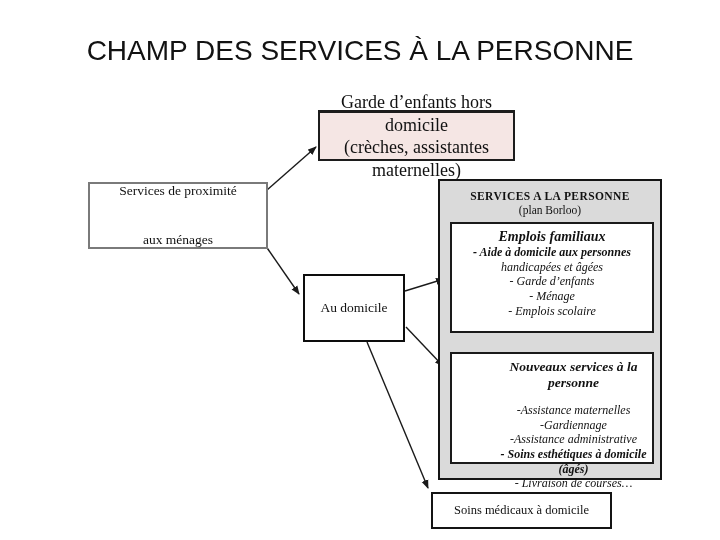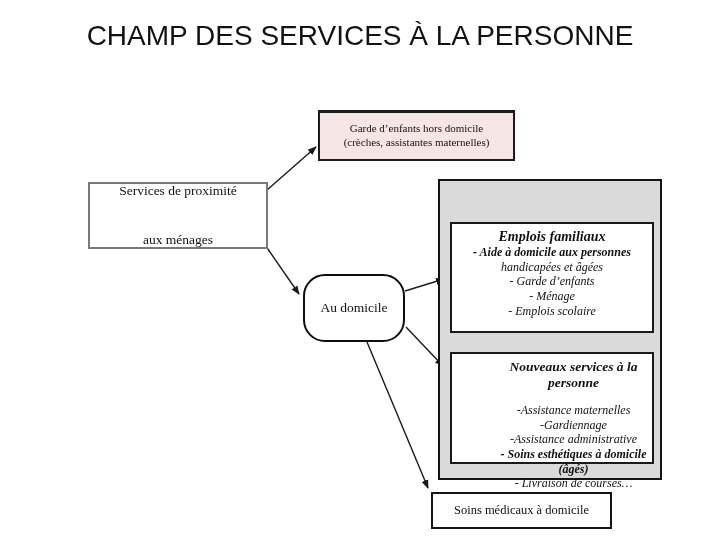--- a/index.html
+++ b/index.html
@@ -1,30 +1,30 @@
 <!DOCTYPE html>
 <html><head>
 <meta charset="utf-8">
 <style>
   html,body{margin:0;padding:0;background:#fff;}
   .slide{
     position:relative;width:720px;height:540px;background:#ffffff;overflow:hidden;
     font-family:"Liberation Serif", serif;color:#111;
   }
   .title{
-    position:absolute;left:0;top:20px;width:720px;text-align:center;
+    position:absolute;left:0;top:35px;width:720px;text-align:center;
     font-family:"Liberation Sans", sans-serif;font-size:28px;font-weight:400;
     color:#121212;letter-spacing:0px;
   }
   .box{
     position:absolute;background:#fff;border:2px solid #111;
     display:flex;flex-direction:column;justify-content:center;align-items:center;
     text-align:center;box-sizing:border-box;line-height:1.25;
   }
-  .pink{background:#f5e6e4;border:2px solid #1c1c1c;border-top-width:3px;font-size:11px;}
+  .pink{background:#f5e6e4;border:2px solid #1c1c1c;border-top-width:3px;font-size:18px;}
   .services{border:2px solid #7a7a7a;font-size:13.5px;}
   .audom{border:2.5px solid #0d0d0d;font-size:13.5px;}
   .soins{border:2px solid #141414;font-size:12.5px;}
   .container-box{
     position:absolute;left:438px;top:179px;width:224px;height:301px;box-sizing:border-box;
     border:2px solid #141414;
     background-color:#dadada;
     background-image:
       radial-gradient(#c6c6c6 14%, rgba(0,0,0,0) 15%),
       radial-gradient(#ececec 14%, rgba(0,0,0,0) 15%);
@@ -67,25 +67,29 @@
   <div class="box pink" style="left:318px;top:110px;width:197px;height:51px;">
     <div>Garde d’enfants hors domicile</div>
     <div>(crèches, assistantes maternelles)</div>
   </div>
 
   <div class="box services" style="left:88px;top:182px;width:180px;height:67px;gap:32px;">
     <div>Services de proximité</div>
     <div>aux ménages</div>
   </div>
 
-  <div class="box audom" style="left:303px;top:274px;width:102px;height:68px;border-radius:22px;">
+  <div class="box audom" style="left:303px;top:274px;width:102px;height:68px;">
     <div>Au domicile</div>
   </div>
 
   <div class="container-box">
+    <div class="container-head">
+      <div class="h1">SERVICES A LA PERSONNE</div>
+      <div class="h2">(plan Borloo)</div>
+    </div>
 
     <div class="inner-box" style="top:41px;height:111px;">
       <div class="ib-title">Emplois familiaux</div>
       <div class="items">
         <div class="b">- Aide à domicile aux personnes</div>
         <div>handicapées et âgées</div>
         <div>- Garde d’enfants</div>
         <div>- Ménage</div>
         <div>- Emplois scolaire</div>
       </div>

